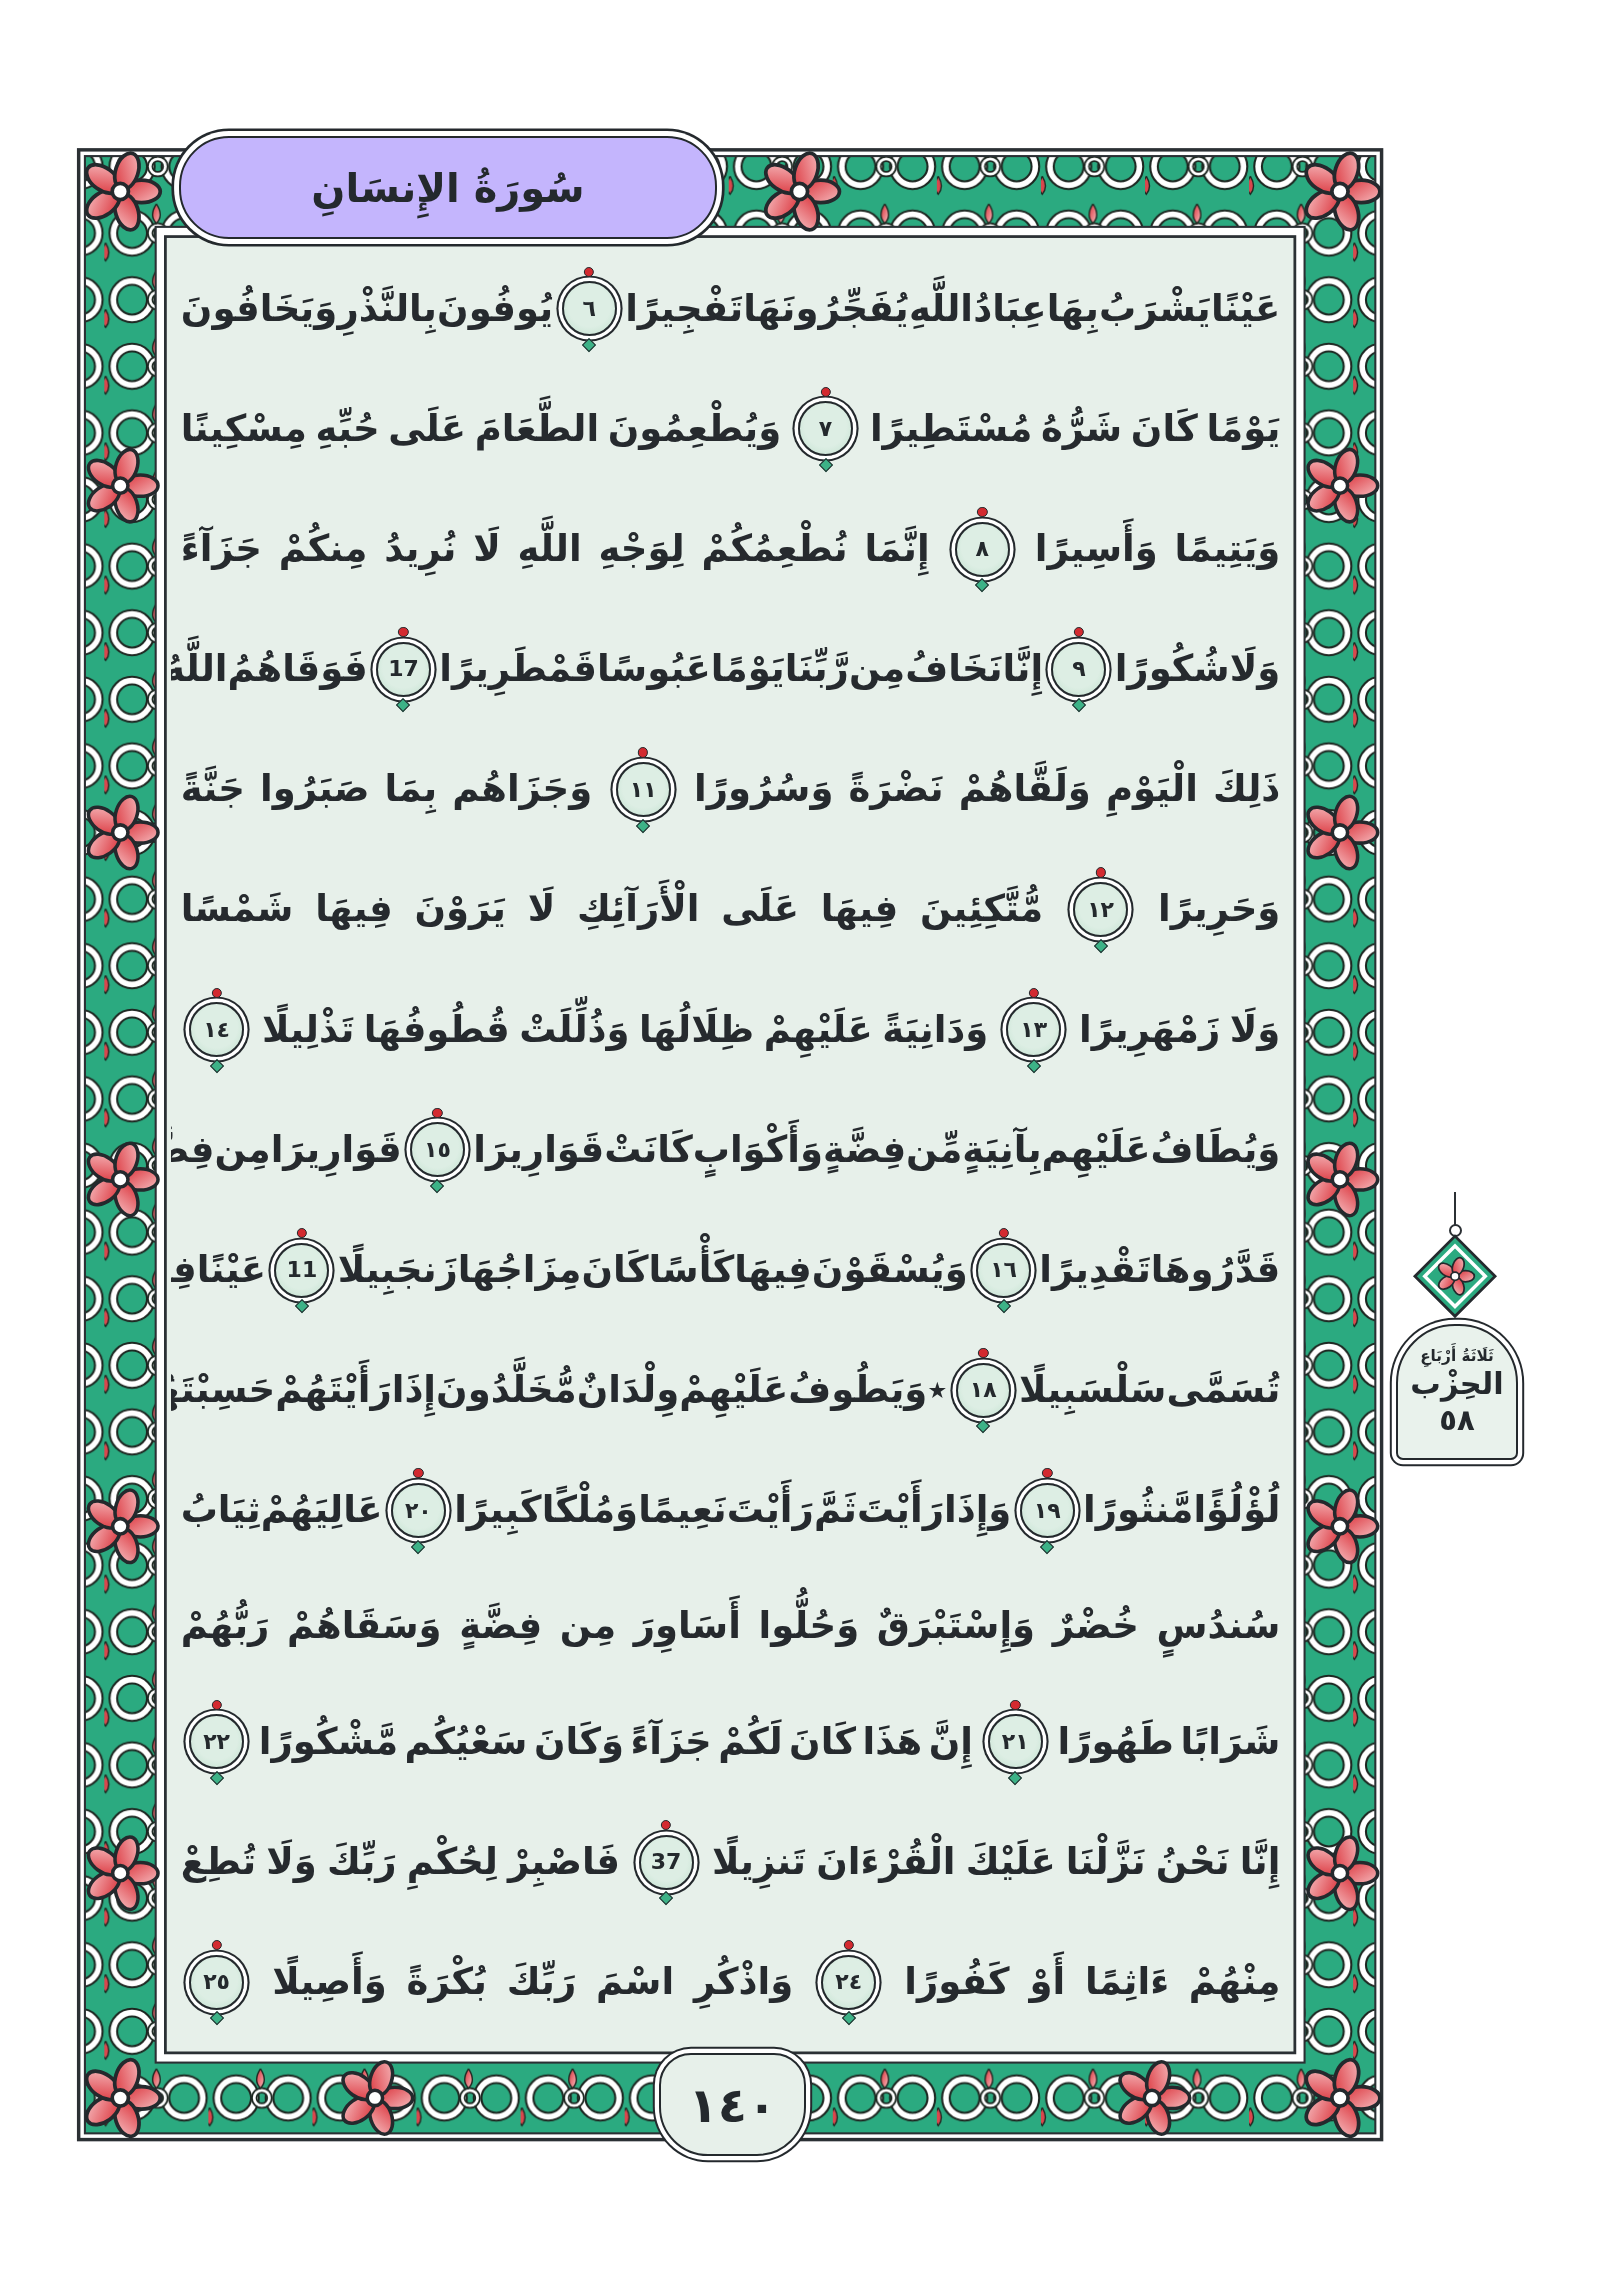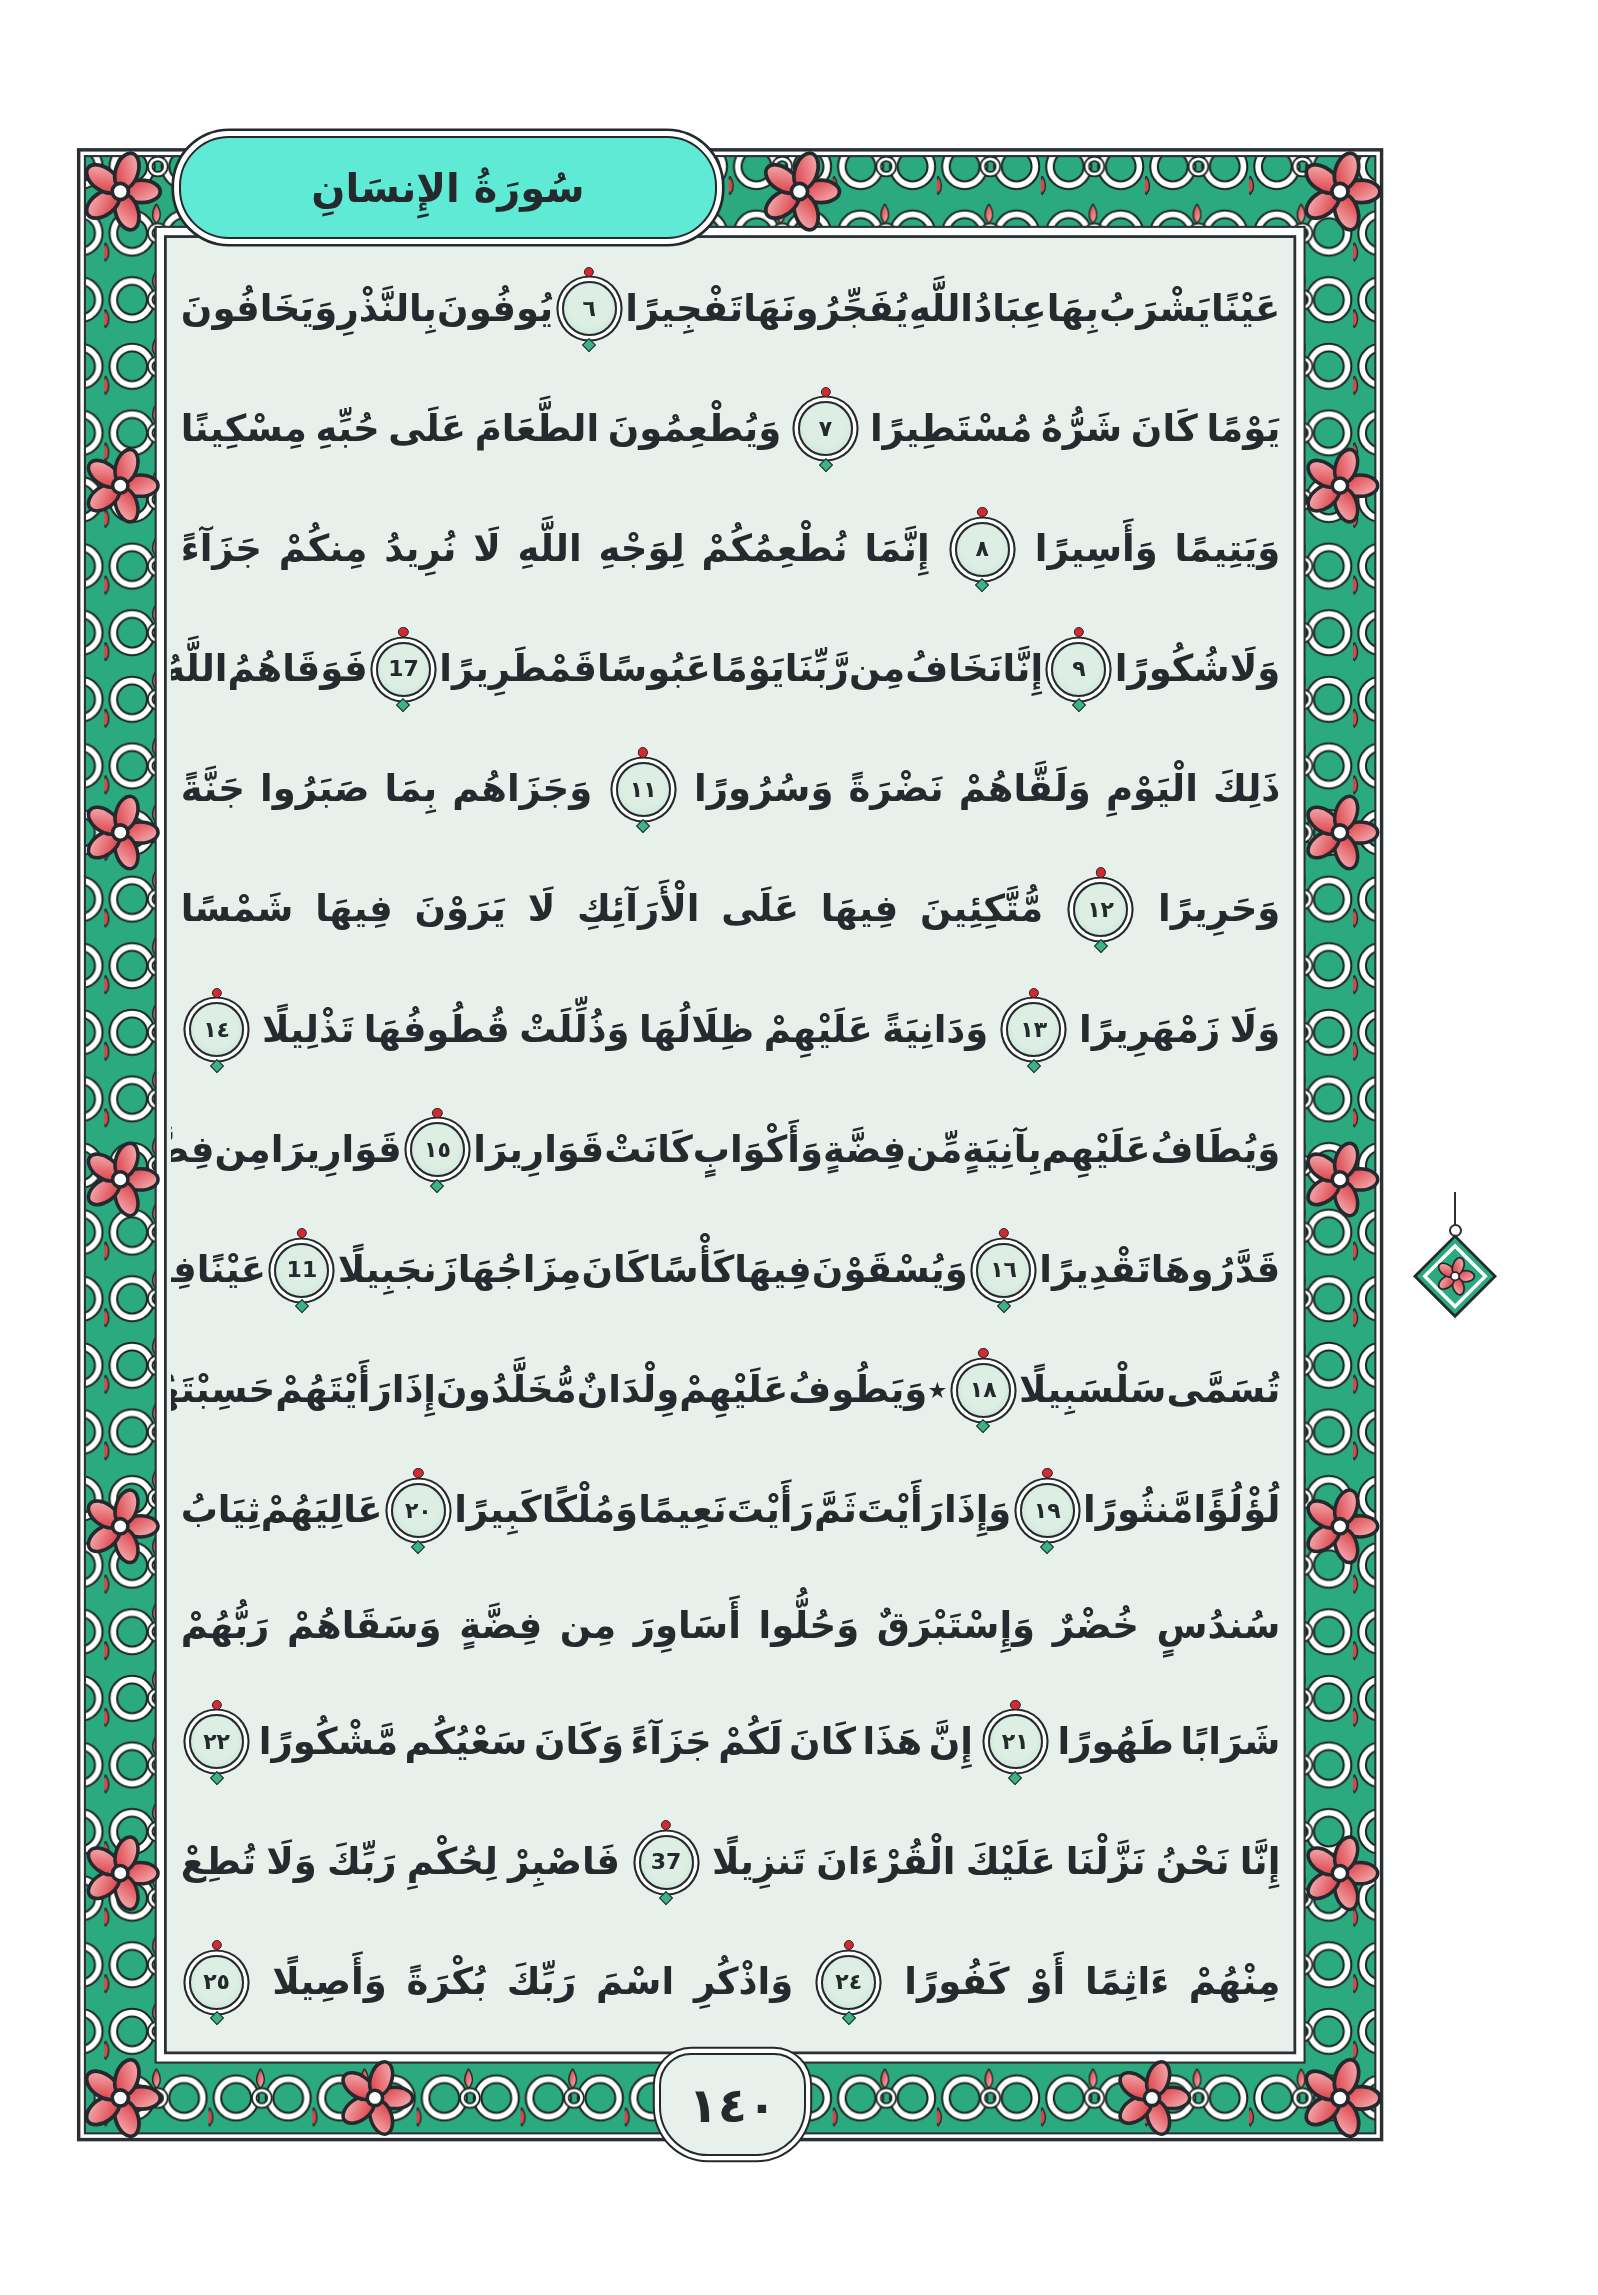--- a/index.html
+++ b/index.html
@@ -1,21 +1,21 @@
 <!DOCTYPE html>
 <html style="font-size:11px"><head>
 <meta charset="utf-8">
 <style>
   html,body{margin:0;padding:0;background:#ffffff;}
   .page{position:relative;width:1599px;height:2295px;background:#ffffff;
         font-family:"DejaVu Sans",sans-serif;overflow:hidden;}
   .frame-svg{position:absolute;left:0;top:0;}
 
   
-  .cartouche{position:absolute;top:136px;height:99px;background:#5eead4;
+  .cartouche{position:absolute;top:136px;height:99px;background:#c4b5fd;
      border:2.8px solid #24292d;border-radius:50px;
      box-shadow:0 0 0 4.9px #ffffff,0 0 0 7.6px #24292d;
      display:flex;align-items:center;justify-content:center;
      color:#24292d;font-weight:bold;direction:rtl;}
   .cartouche.surah{left:179px;width:534px;font-size:40px;}
   .cartouche.juz{left:880px;width:437px;font-size:35px;}
 
   
   .text-area{position:absolute;left:171px;top:239px;width:1119px;height:1813px;
      display:flex;flex-direction:column;justify-content:space-around;
@@ -378,15 +378,20 @@
           <ellipse transform="rotate(0) translate(15,0)" rx="13" ry="8" fill="url(#redg)"></ellipse>
           <ellipse transform="rotate(72) translate(15,0)" rx="13" ry="8" fill="url(#redg)"></ellipse>
           <ellipse transform="rotate(144) translate(15,0)" rx="13" ry="8" fill="url(#redg)"></ellipse>
           <ellipse transform="rotate(216) translate(15,0)" rx="13" ry="8" fill="url(#redg)"></ellipse>
           <ellipse transform="rotate(288) translate(15,0)" rx="13" ry="8" fill="url(#redg)"></ellipse>
         </g>
         <circle r="6" fill="#ffffff" stroke="#24292d" stroke-width="2.5"></circle>
       </g>
     </g>
   </svg>
+  <div class="hizb-dome">
+    <div class="hizb-fraction">ثَلَاثَةُ أَرْبَاعِ</div>
+    <div class="hizb-label">الحِزْب</div>
+    <div class="hizb-number">٥٨</div>
+  </div>
 
 </div>
 
 
 </body></html>

